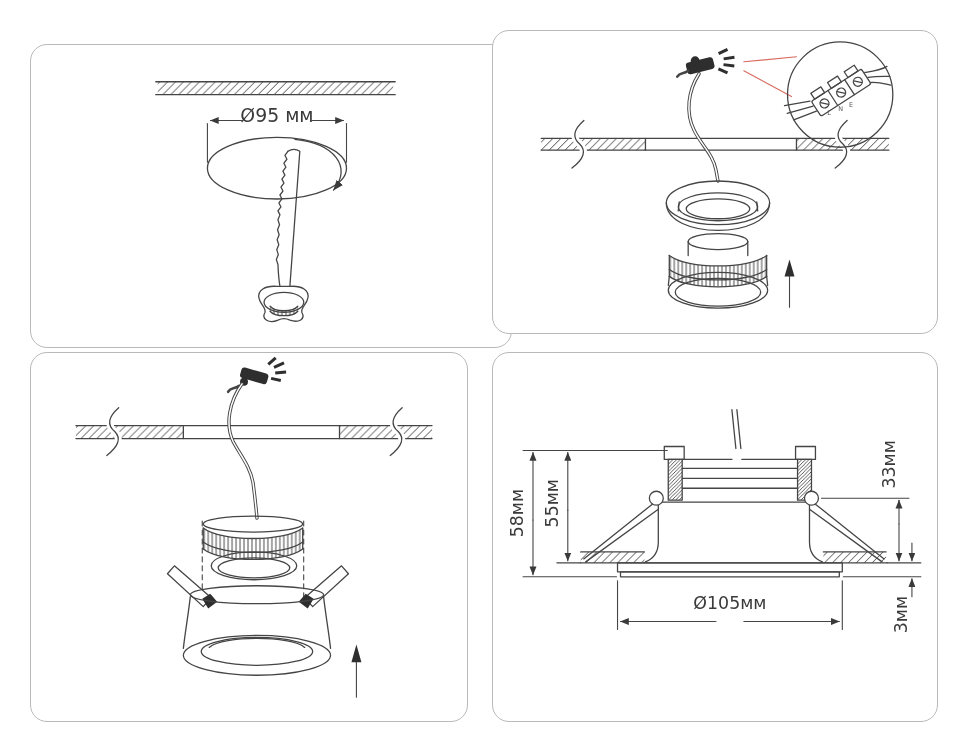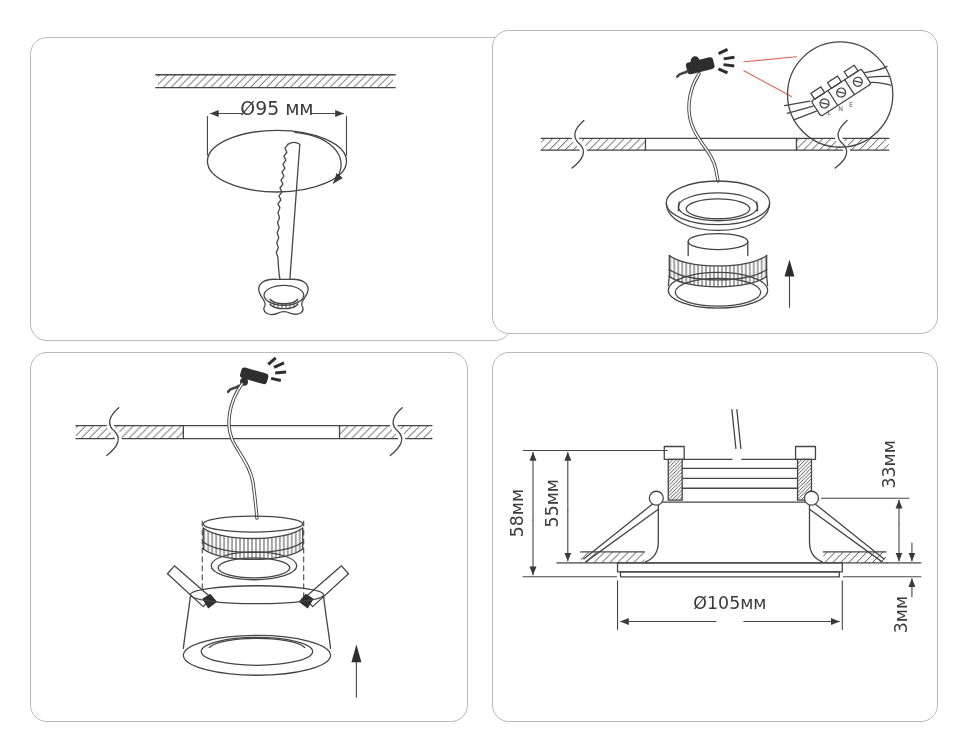--- a/index.html
+++ b/index.html
@@ -1,19 +1,19 @@
 <!DOCTYPE html>
 <html><head>
 <meta charset="utf-8">
 <style>
   html,body{margin:0;padding:0;background:#ffffff;}
   .canvas{position:relative;width:970px;height:754px;background:#ffffff;
           font-family:"DejaVu Sans", sans-serif;overflow:hidden;}
   .panel{position:absolute;background:#fff;border:1px solid #b9b9b9;border-radius:17px;box-sizing:border-box;}
-  #p1{left:30px;top:37px;width:482px;height:304px;}
+  #p1{left:30px;top:44px;width:482px;height:304px;}
   #p2{left:492px;top:30px;width:446px;height:304px;}
   #p3{left:30px;top:352px;width:438px;height:370px;}
   #p4{left:492px;top:352px;width:446px;height:370px;}
   .panel svg{display:block;width:100%;height:100%;}
   .panel svg :is(line,path,ellipse,circle,rect,polyline,polygon){
       fill:none;stroke:#454545;stroke-width:1.3;stroke-linecap:round;stroke-linejoin:round;}
   .panel svg .f-b{fill:#2e2e2e;stroke:none;}
   .panel svg .fw{fill:#ffffff;}
   .panel svg .hatch{fill:url(#pat-hatch);stroke:none;}
   .panel svg .knurl{fill:url(#pat-knurl);stroke:none;}

